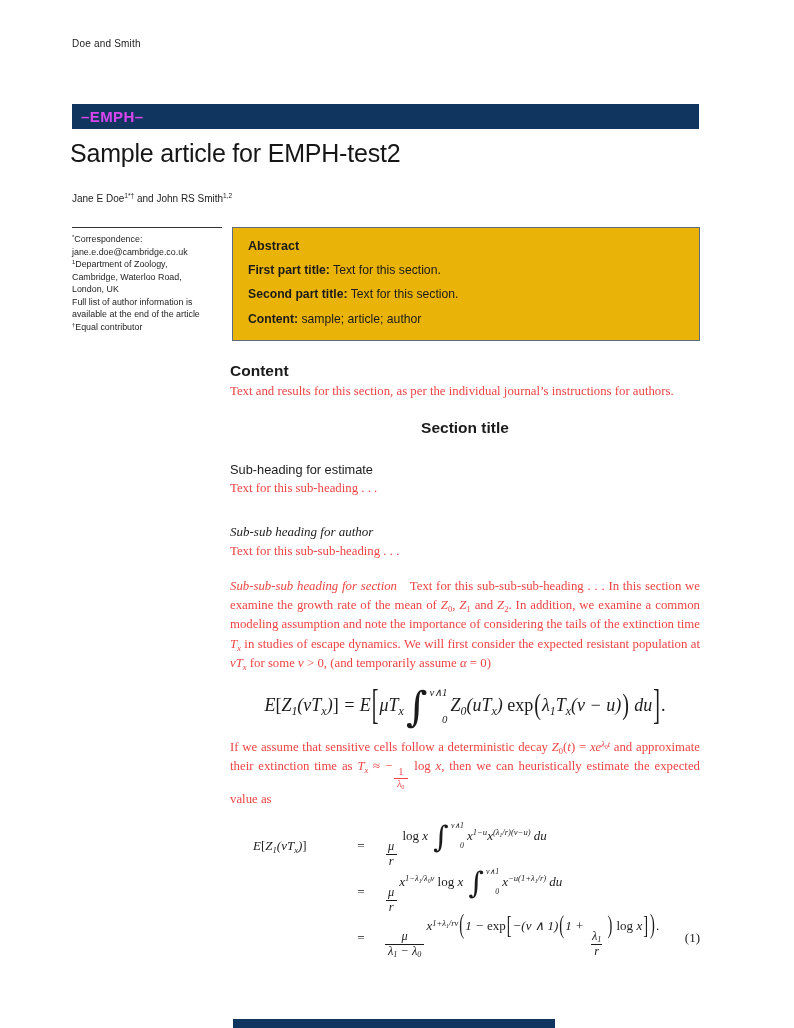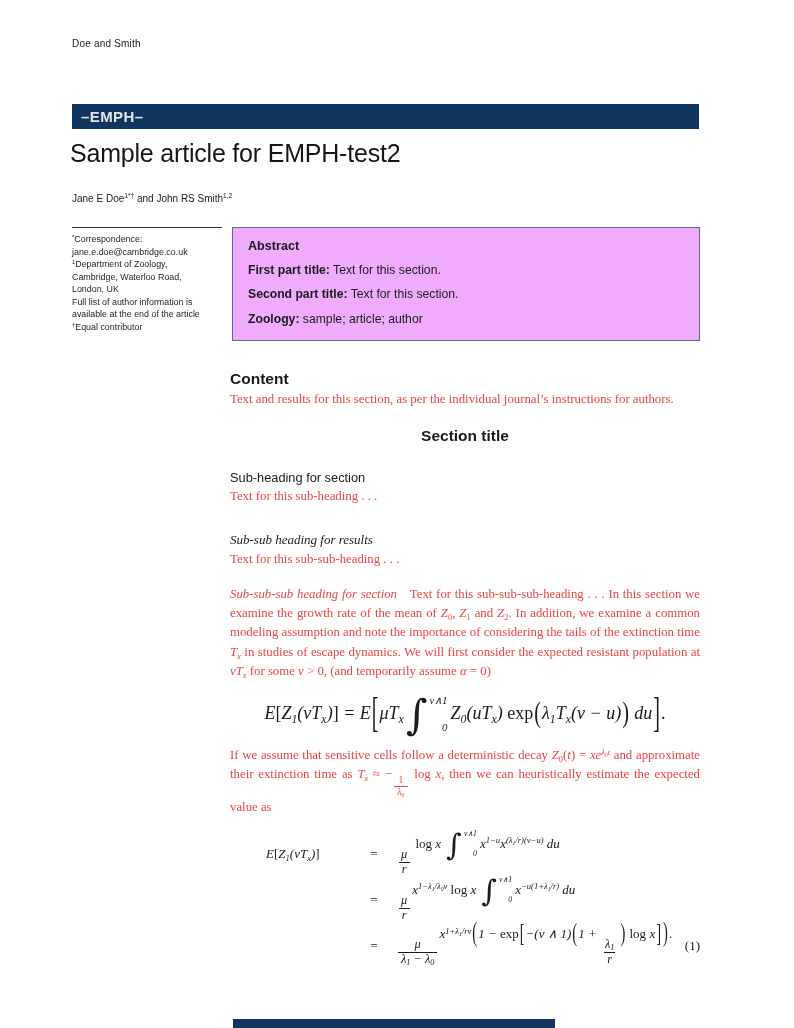--- a/index.html
+++ b/index.html
@@ -3,37 +3,37 @@
 <meta charset="utf-8">
 <style>
   html,body{margin:0;padding:0;background:#888;}
   .page{position:relative;width:794px;height:1028px;background:#ffffff;margin:0 auto;
         font-family:"Liberation Sans",sans-serif;color:var(--text,#1b1b1b);overflow:hidden;}
 
   .runhead{position:absolute;left:72px;top:38px;font-size:10px;letter-spacing:.2px;}
 
   .banner{position:absolute;left:72px;top:104px;width:627px;height:25px;background:var(--navy,#10365f);
           display:flex;align-items:center;padding-left:9px;box-sizing:border-box;}
-  .banner span{color:#e5e5e5;font-size:15px;font-weight:700;letter-spacing:.4px;}
+  .banner span{color:#d946ef;font-size:15px;font-weight:700;letter-spacing:.4px;}
 
   .title{position:absolute;left:70px;top:139px;margin:0;font-size:25px;font-weight:500;
          letter-spacing:-.2px;color:#161616;white-space:nowrap;}
 
   .authors{position:absolute;left:72px;top:193px;font-size:10px;white-space:nowrap;color:#222;}
 
   .sidebar{position:absolute;left:72px;top:227px;width:150px;border-top:1px solid var(--rule,#333);
            padding-top:5px;font-size:8.9px;line-height:12.5px;color:#1d1d1d;}
   .side-line{white-space:nowrap;}
 
   .abstract{position:absolute;left:232px;top:227px;width:468px;box-sizing:border-box;
-            border:1.5px solid var(--border,#5b6b82);padding:11px 15px 13px 15px;background:#f0abfc;}
+            border:1.5px solid var(--border,#5b6b82);padding:11px 15px 13px 15px;background:#eab308;}
   .abs-h{font-size:12.6px;font-weight:700;}
   .abs-row{margin-top:9.5px;font-size:12.2px;line-height:15px;}
 
-  .main{position:absolute;left:230px;top:370px;width:470px;}
+  .main{position:absolute;left:230px;top:362px;width:470px;}
   .h1s{font-size:15.5px;font-weight:700;margin:0;}
   .h2s{font-size:12.8px;font-weight:400;margin:0;}
   .h3s{font-family:"Liberation Serif",serif;font-style:italic;font-size:13px;margin:0;}
   .para{font-family:"Liberation Serif",serif;font-size:12.8px;line-height:19.3px;
         text-align:justify;margin:2px 0 0 0;color:#ef4444;}
   .sp18{margin-top:18px;text-align:center;} .sp26{margin-top:25px;} .sp16{margin-top:16px;}
 
   
   .math{font-family:"Liberation Serif",serif;font-style:italic;}
   .rm{font-style:normal;}
@@ -50,21 +50,21 @@
   .intg{display:inline-flex;align-items:center;margin:0 3px 0 2px;vertical-align:-.5em;}
   .ig{font-style:normal;font-size:2.3em;line-height:.9;font-family:"DejaVu Serif",serif;}
   .il{display:flex;flex-direction:column;justify-content:space-between;font-size:.6em;
       font-style:italic;height:3.5em;margin-left:2px;transform:translateY(-1px);line-height:1;text-align:right;}
   .ib{margin-left:-5px;}
   .bigd{display:inline-block;font-style:normal;font-size:1.12em;margin:0 1px;transform-origin:50% 55%;}
 
   .eq{text-align:center;font-size:18px;margin:15px 0 12px 0;}
   .eqblock{margin-top:14px;}
   .eqr{display:flex;align-items:center;position:relative;font-size:13px;min-height:46px;}
-  .eqr .lhs{flex:0 0 86px;margin-left:36px;white-space:nowrap;}
+  .eqr .lhs{flex:0 0 86px;margin-left:23px;white-space:nowrap;}
   .eqr .rel{flex:0 0 44px;text-align:center;font-family:"Liberation Serif",serif;}
   .eqr .rhs{flex:1;white-space:nowrap;}
   .eqno{position:absolute;right:0;top:50%;transform:translateY(-50%);
         font-family:"Liberation Serif",serif;font-style:normal;}
 
   .footbar{position:absolute;left:233px;top:1019px;width:322px;height:9px;background:var(--navy,#10365f);}
 </style>
 </head>
 <body>
 
@@ -88,33 +88,33 @@
     <div class="side-line">London, UK</div>
     <div class="side-line">Full list of author information is</div>
     <div class="side-line">available at the end of the article</div>
     <div class="side-line"><span class="sp">†</span>Equal contributor</div>
   </aside>
 
   <section class="abstract">
     <div class="abs-h">Abstract</div>
     <div class="abs-row"><span class="mb">First part title:</span> Text for this section.</div>
     <div class="abs-row"><span class="mb">Second part title:</span> Text for this section.</div>
-    <div class="abs-row"><span class="mb">Zoology:</span> sample; article; author</div>
+    <div class="abs-row"><span class="mb">Content:</span> sample; article; author</div>
   </section>
 
   <main class="main">
     <div class="h1s">Content</div>
     <p class="para">Text and results for this section, as per the individual journal’s instructions for authors.</p>
 
     <div class="h1s sp18">Section title</div>
 
-    <div class="h2s sp26">Sub-heading for section</div>
+    <div class="h2s sp26">Sub-heading for estimate</div>
     <p class="para">Text for this sub-heading . . .</p>
 
-    <div class="h3s sp26">Sub-sub heading for results</div>
+    <div class="h3s sp26">Sub-sub heading for author</div>
     <p class="para">Text for this sub-sub-heading . . .</p>
 
     <p class="para sp16"><span class="mi">Sub-sub-sub heading for section</span>  Text for this sub-sub-sub-heading . . . In this section we examine the growth rate of the mean of <span class="mi">Z</span><span class="sb">0</span>, <span class="mi">Z</span><span class="sb">1</span> and <span class="mi">Z</span><span class="sb">2</span>. In addition, we examine a common modeling assumption and note the importance of considering the tails of the extinction time <span class="mi">T</span><span class="sb"><span class="mi">x</span></span> in studies of escape dynamics. We will first consider the expected resistant population at <span class="mi">vT</span><span class="sb"><span class="mi">x</span></span> for some <span class="mi">v</span> &gt; 0, (and temporarily assume <span class="mi">α</span> = 0)</p>
 
     <div class="eq math">E<span class="rm">[</span>Z<span class="sb">1</span>(vT<span class="sb">x</span>)<span class="rm">]</span> = E<span class="bigd" style="transform: scaleY(2.1);">[</span>μT<span class="sb">x</span><span class="intg">
           <span class="ig">∫</span>
           <span class="il">
             <span class="iu">v∧1</span>
             <span class="ib">0</span>
           </span>

